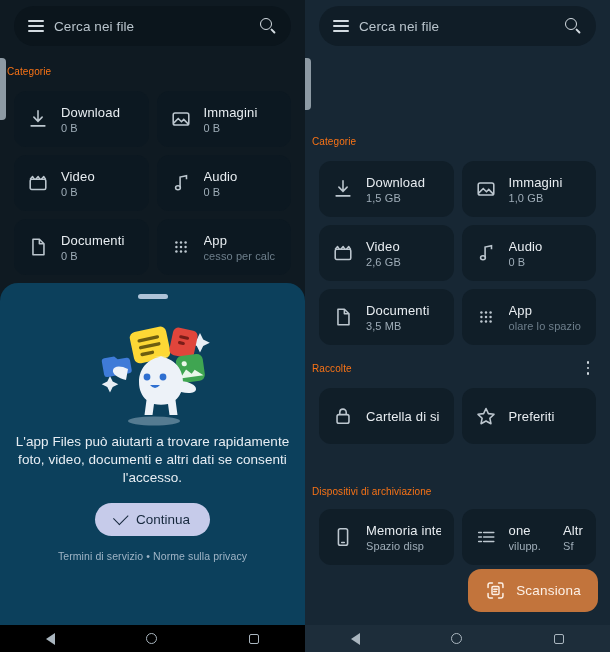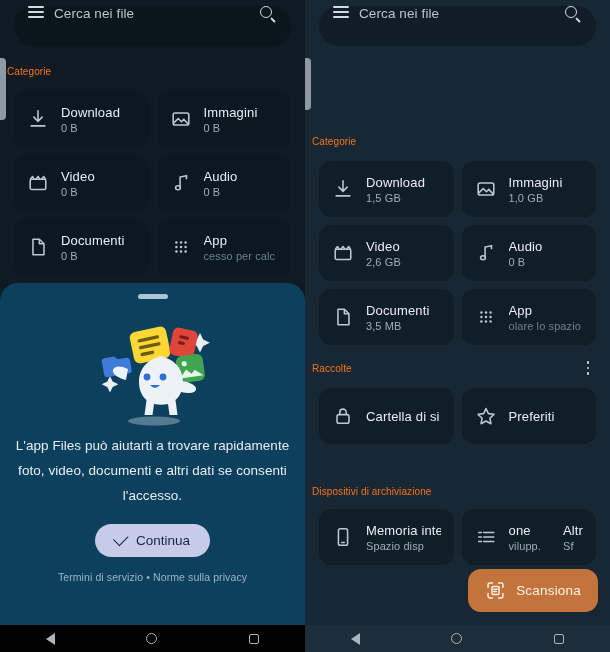--- a/index.html
+++ b/index.html
@@ -12,21 +12,21 @@
   }
   .screens { display: flex; width: 610px; height: 652px; }
   .phone { position: relative; width: 305px; height: 652px; overflow: hidden; }
   .phone.left  { background: #0f1a22; }
   .phone.right { background: #172734; }
 
   
   .searchbar {
     position: absolute; left: 14px; right: 14px; top: 6px; height: 40px;
     background: #0b151c; border-radius: 22px;
-    display: flex; align-items: flex-start; gap: 10px; padding: 0 14px;
+    display: flex; align-items: center; gap: 10px; padding: 0 14px;
   }
   .phone.right .searchbar { background: #101d27; }
   .search-text { color: #b9c4cc; font-size: 13.5px; flex: 1; letter-spacing: .1px; }
   .icon { display: inline-block; flex: none; }
 
   .hamburger { width: 16px; height: 12px; position: relative; }
   .hamburger i { position: absolute; left: 0; width: 16px; height: 1.6px;
     background: #d3dbe1; border-radius: 1px; }
   .hamburger i:nth-child(1) { top: 0; }
   .hamburger i:nth-child(2) { top: 5.2px; }
@@ -82,21 +82,21 @@
 
   
   .sheet {
     position: absolute; left: 0; right: 0; bottom: 27px; top: 283px;
     background: #0c405c; border-radius: 18px 18px 0 0;
     display: flex; flex-direction: column; align-items: center;
   }
   .grabber { width: 30px; height: 4.5px; border-radius: 3px; background: #aec3d8; margin-top: 11px; }
   .art { margin-top: 10px; }
   .sheet-body {
-    color: #e7edf3; font-size: 13.5px; line-height: 25px; text-align: center;
+    color: #e7edf3; font-size: 13.5px; line-height: 18px; text-align: center;
     padding: 0 8px; margin-top: 6px; letter-spacing: .05px;
   }
   .cta {
     margin-top: 16px; height: 33px; padding: 16px 20px; border: 0; cursor: pointer;
     border-radius: 20px; background: #c6cbea; color: #16283d;
     font-family: "Liberation Sans", sans-serif; font-size: 13.5px;
     display: flex; align-items: center; gap: 8px;
   }
   .check { width: 13px; height: 9px; border-left: 1.8px solid #16283d;
     border-bottom: 1.8px solid #16283d; transform: rotate(-45deg) translate(1px,-2px); }

